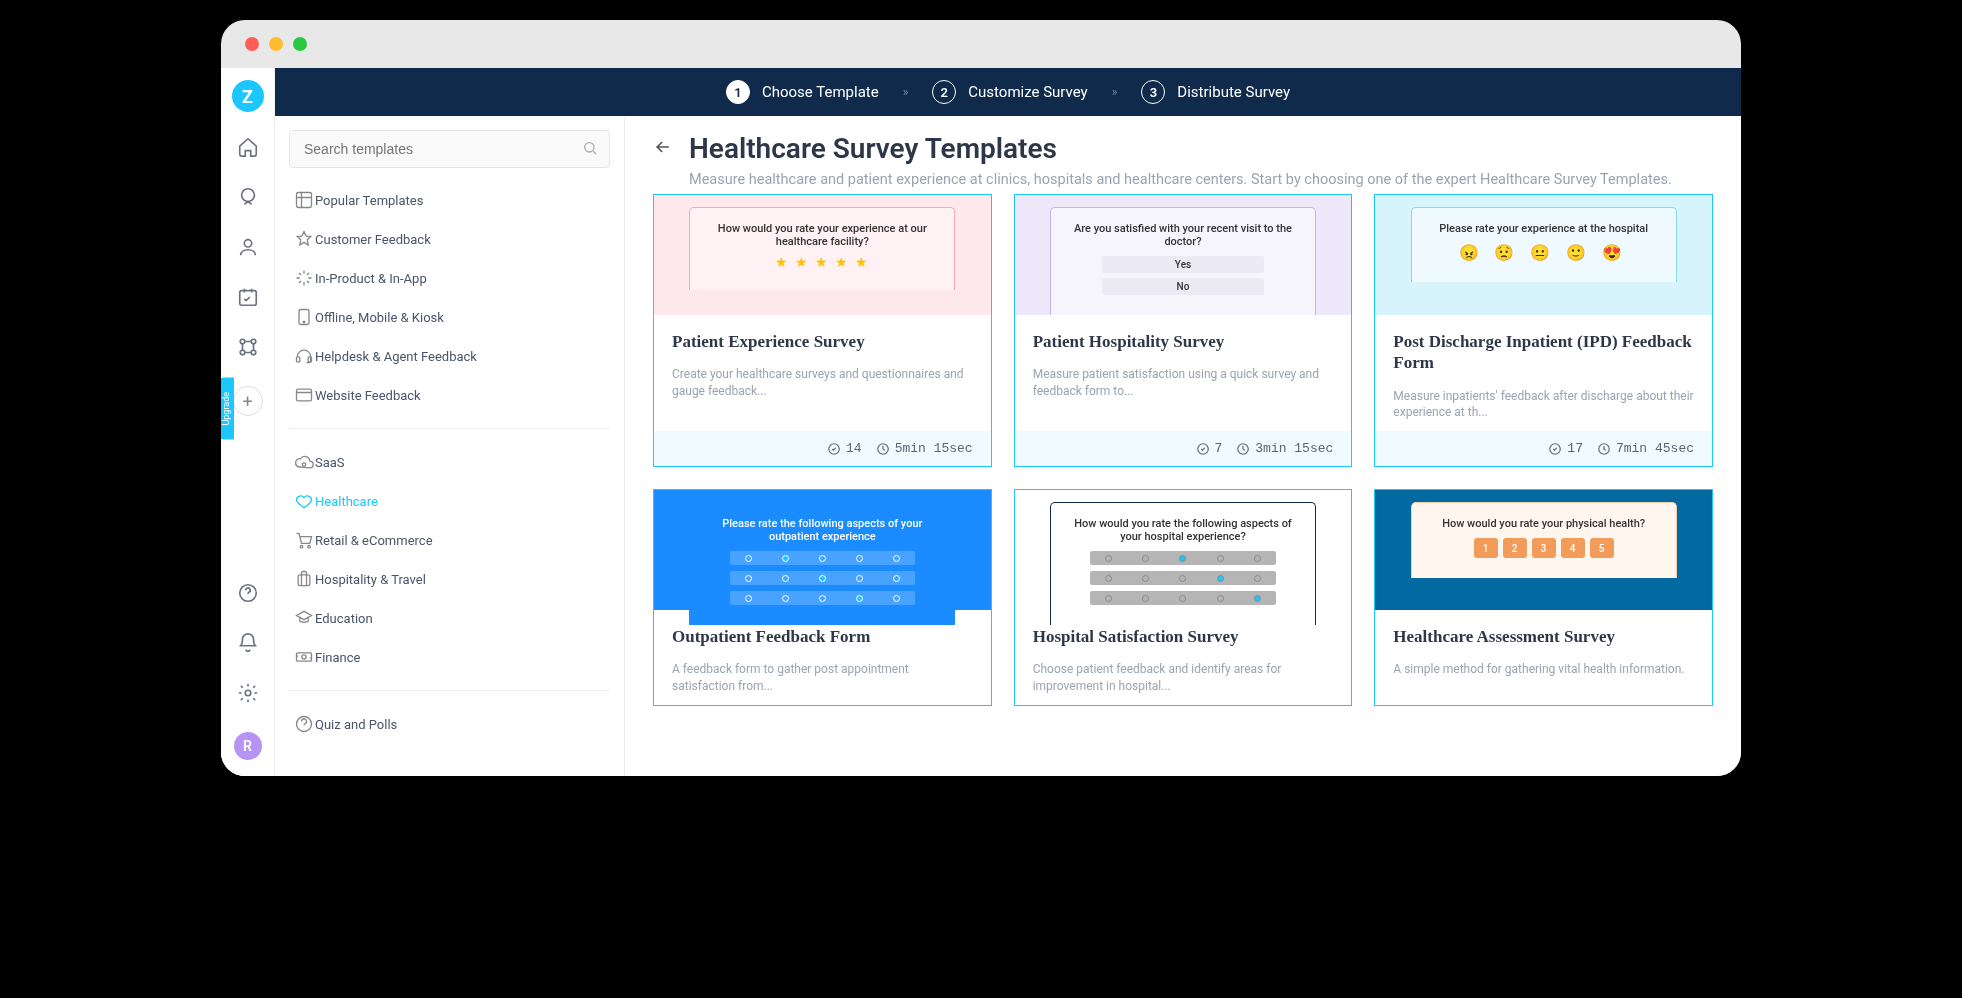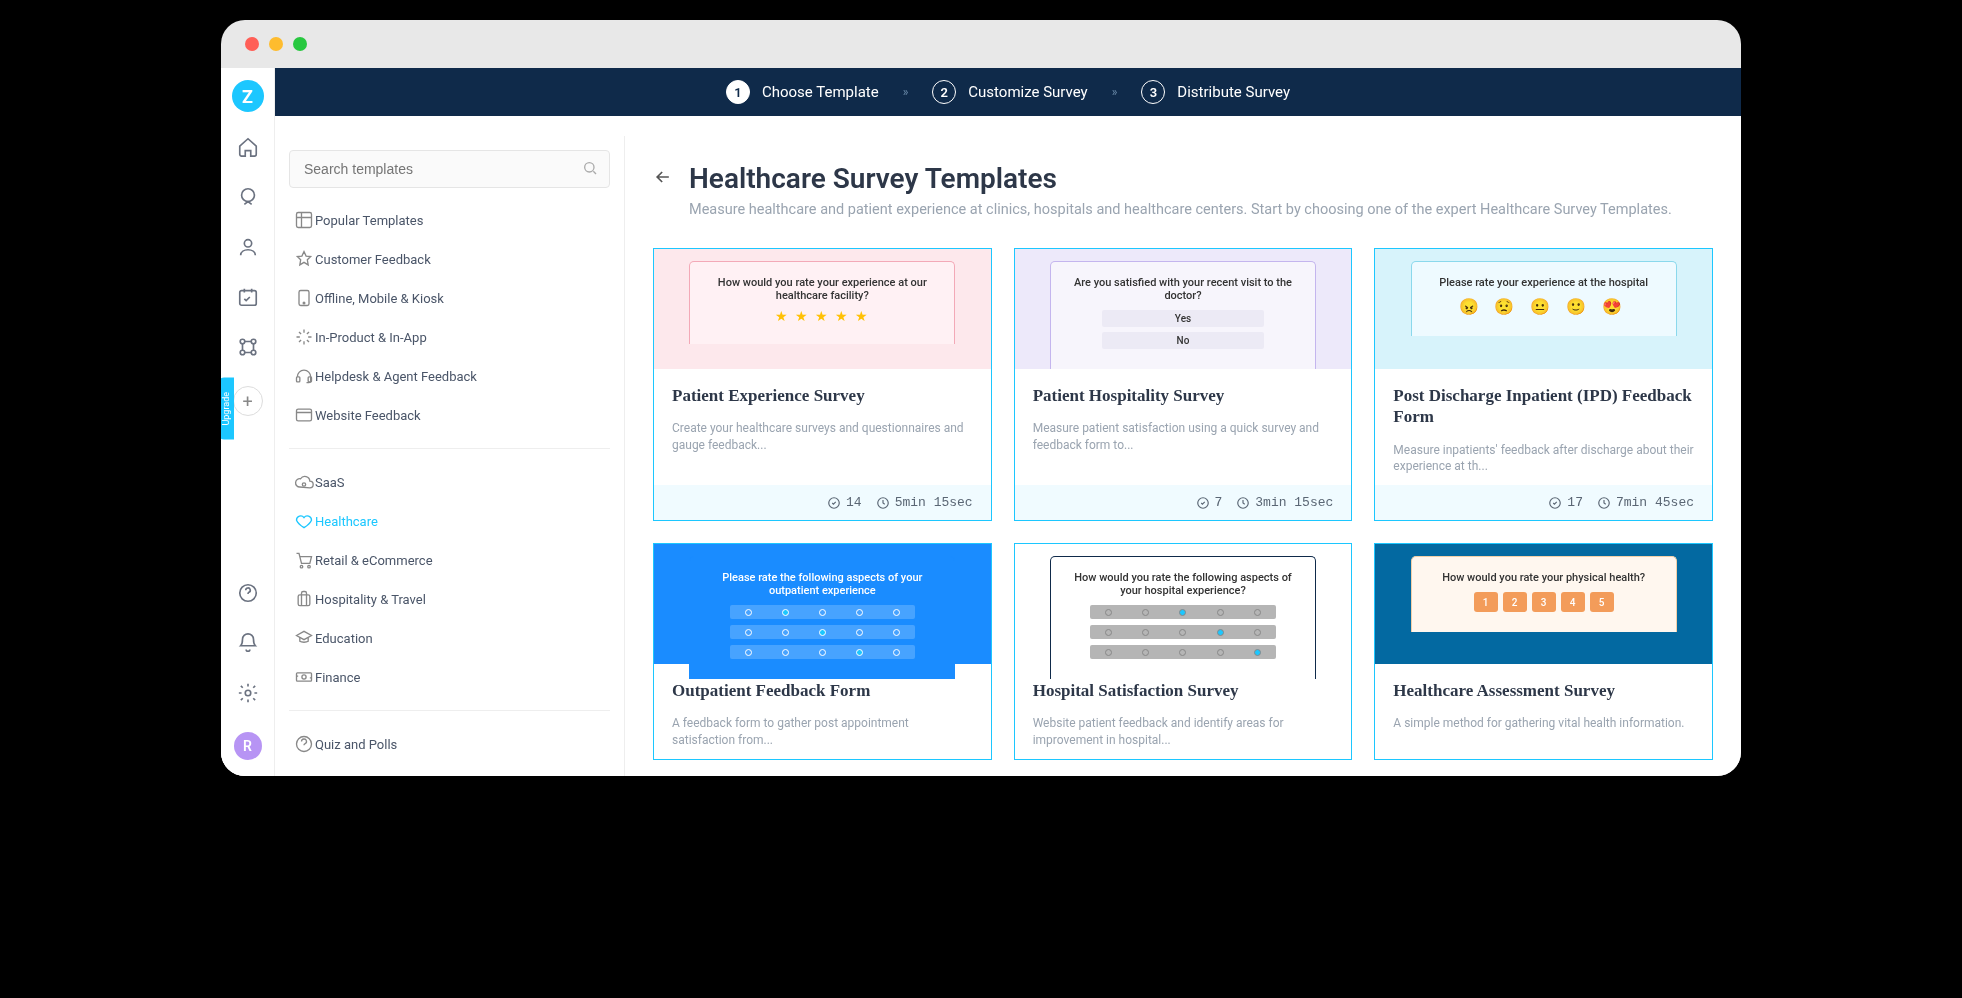--- a/index.html
+++ b/index.html
@@ -18,36 +18,36 @@
 .plus-btn { width: 30px; height: 30px; border: 1px solid #ddd; border-radius: 50%; display: flex; align-items: center; justify-content: center; color: #888; cursor: pointer; font-size: 18px; }
 .upgrade-tab { position: absolute; left: -3px; top: 310px; background: #1cc7ff; color: #fff; font-size: 9px; padding: 14px 3px; writing-mode: vertical-rl; transform: rotate(180deg); border-radius: 0 6px 6px 0; cursor: pointer; }
 .iconbar-bottom { margin-top: auto; display: flex; flex-direction: column; align-items: center; gap: 24px; padding-bottom: 16px; }
 .avatar { width: 28px; height: 28px; background: #b794f4; color: #fff; border-radius: 50%; display: flex; align-items: center; justify-content: center; font-size: 14px; font-weight: 600; }
 .main { flex: 1; display: flex; flex-direction: column; overflow: hidden; }
 .stepper { height: 48px; background: #0f2a4a; display: flex; align-items: center; justify-content: center; gap: 24px; color: #fff; font-size: 15px; }
 .step { display: flex; align-items: center; gap: 12px; }
 .step-num { width: 24px; height: 24px; border-radius: 50%; border: 1.5px solid #fff; display: flex; align-items: center; justify-content: center; font-size: 13px; font-weight: 600; }
 .step-num.active { background: #fff; color: #0f2a4a; }
 .step-sep { color: #6b8baa; font-size: 12px; }
-.content { flex: 1; display: flex; overflow: hidden; align-items: flex-end; }
+.content { flex: 1; display: flex; overflow: hidden; }
 .sidebar { width: 350px; padding: 14px; overflow-y: auto; border-right: 1px solid #eee; }
 .search-box { position: relative; margin-bottom: 14px; }
 .search-box input { width: 100%; height: 38px; border: 1px solid #e5e5e5; border-radius: 4px; padding: 0 34px 0 14px; font-size: 14px; background: #fafafa; }
 .search-box .sicon { position: absolute; right: 12px; top: 10px; color: #aaa; }
 .cat-list { display: flex; flex-direction: column; gap: 3px; }
 .cat-item { display: flex; align-items: center; padding: 8px 4px; cursor: pointer; color: #4a5568; font-size: 13px; }
 .cat-item.active { color: #1cc7ff; }
 .cat-item .cicon { width: 22px; display: flex; justify-content: center; color: #888; }
 .cat-item.active .cicon { color: #1cc7ff; }
 .divider { height: 1px; background: #eee; margin: 12px 0; }
 .page { flex: 1; padding: 16px 28px; overflow-y: auto; }
 .page-head { display: flex; align-items: center; gap: 16px; margin-bottom: 6px; }
 .back-arrow { cursor: pointer; color: #555; }
 .page-title { font-size: 28px; font-weight: 600; color: #2d3748; }
-.page-desc { color: #9aa4b0; font-size: 14.5px; margin-bottom: 30px; margin-left: 36px; }
+.page-desc { color: #9aa4b0; font-size: 14.5px; margin-bottom: 6px; margin-left: 36px; }
 .cards { display: grid; grid-template-columns: repeat(3, 1fr); gap: 22px; }
 .card { border: 1.5px solid #1cc7ff; border-radius: 0; overflow: hidden; background: #fff; cursor: pointer; display: flex; flex-direction: column; }
 .preview { height: 120px; padding: 12px; display: flex; align-items: flex-start; justify-content: center; }
 .preview-inner { width: 85%; border-radius: 5px 5px 0 0; padding: 14px 16px 20px; text-align: center; font-size: 11px; font-weight: 500; color: #333; position: relative; }
 .stars { margin-top: 6px; color: #ffc107; font-size: 14px; letter-spacing: 2px; }
 .emojis { margin-top: 8px; font-size: 16px; letter-spacing: 6px; }
 .yesno { margin-top: 8px; display: flex; flex-direction: column; gap: 5px; align-items: center; }
 .yesno div { background: #eceaf5; width: 70%; padding: 3px; border-radius: 2px; font-size: 10px; }
 .likert-rows { margin-top: 8px; display: flex; flex-direction: column; gap: 6px; align-items: center; }
 .likert-row { background: rgba(255,255,255,0.15); width: 80%; height: 14px; border-radius: 2px; display: flex; align-items: center; justify-content: space-around; }
@@ -159,33 +159,33 @@
                 <span class="cicon">
                   <svg width="20" height="20" viewBox="0 0 24 24" fill="none" stroke="currentColor" stroke-width="1.6">
                     <path d="M12 3l2.5 5.5L20 9l-4 4 1 6-5-3-5 3 1-6-4-4 5.5-.5z"></path>
                   </svg>
                 </span>
                 <span>Customer Feedback</span>
               </div>
               <div class="cat-item">
                 <span class="cicon">
                   <svg width="20" height="20" viewBox="0 0 24 24" fill="none" stroke="currentColor" stroke-width="1.6">
+                    <path d="M12 3v4M12 17v4M3 12h4M17 12h4M6 6l2.5 2.5M15.5 15.5L18 18M6 18l2.5-2.5M15.5 8.5L18 6"></path>
+                  </svg>
+                </span>
+                <span>In-Product &amp; In-App</span>
+              </div>
+              <div class="cat-item">
+                <span class="cicon">
+                  <svg width="20" height="20" viewBox="0 0 24 24" fill="none" stroke="currentColor" stroke-width="1.6">
                     <rect x="6" y="3" width="12" height="18" rx="2"></rect>
                     <circle cx="12" cy="18" r="1"></circle>
                   </svg>
                 </span>
                 <span>Offline, Mobile &amp; Kiosk</span>
-              </div>
-              <div class="cat-item">
-                <span class="cicon">
-                  <svg width="20" height="20" viewBox="0 0 24 24" fill="none" stroke="currentColor" stroke-width="1.6">
-                    <path d="M12 3v4M12 17v4M3 12h4M17 12h4M6 6l2.5 2.5M15.5 15.5L18 18M6 18l2.5-2.5M15.5 8.5L18 6"></path>
-                  </svg>
-                </span>
-                <span>In-Product &amp; In-App</span>
               </div>
               <div class="cat-item">
                 <span class="cicon">
                   <svg width="20" height="20" viewBox="0 0 24 24" fill="none" stroke="currentColor" stroke-width="1.6">
                     <path d="M4 13a8 8 0 1 1 16 0v5a2 2 0 0 1-2 2h-3"></path>
                     <rect x="3" y="13" width="4" height="6" rx="1"></rect>
                     <rect x="17" y="13" width="4" height="6" rx="1"></rect>
                   </svg>
                 </span>
                 <span>Helpdesk &amp; Agent Feedback</span>
@@ -404,21 +404,21 @@
                         <span class="likert-dot" style="border-color:#888"></span>
                         <span class="likert-dot" style="border-color:#888"></span>
                         <span class="likert-dot" style="border-color:#888"></span>
                         <span class="likert-dot sel" style="border-color:#888"></span>
                       </div>
                     </div>
                   </div>
                 </div>
                 <div class="card-body">
                   <div class="card-title">Hospital Satisfaction Survey</div>
-                  <div class="card-desc">Website patient feedback and identify areas for improvement in hospital...</div>
+                  <div class="card-desc">Choose patient feedback and identify areas for improvement in hospital...</div>
                 </div>
               </div>
               <div class="card">
                 <div class="preview" style="background:#0369a1">
                   <div class="preview-inner" style="background:#fff7ef;border:1.5px solid #f1cfa8;border-bottom:none;color:#333">
                     <div>How would you rate your physical health?</div>
                     <div class="nums">
                       <span>1</span>
                       <span>2</span>
                       <span>3</span>

